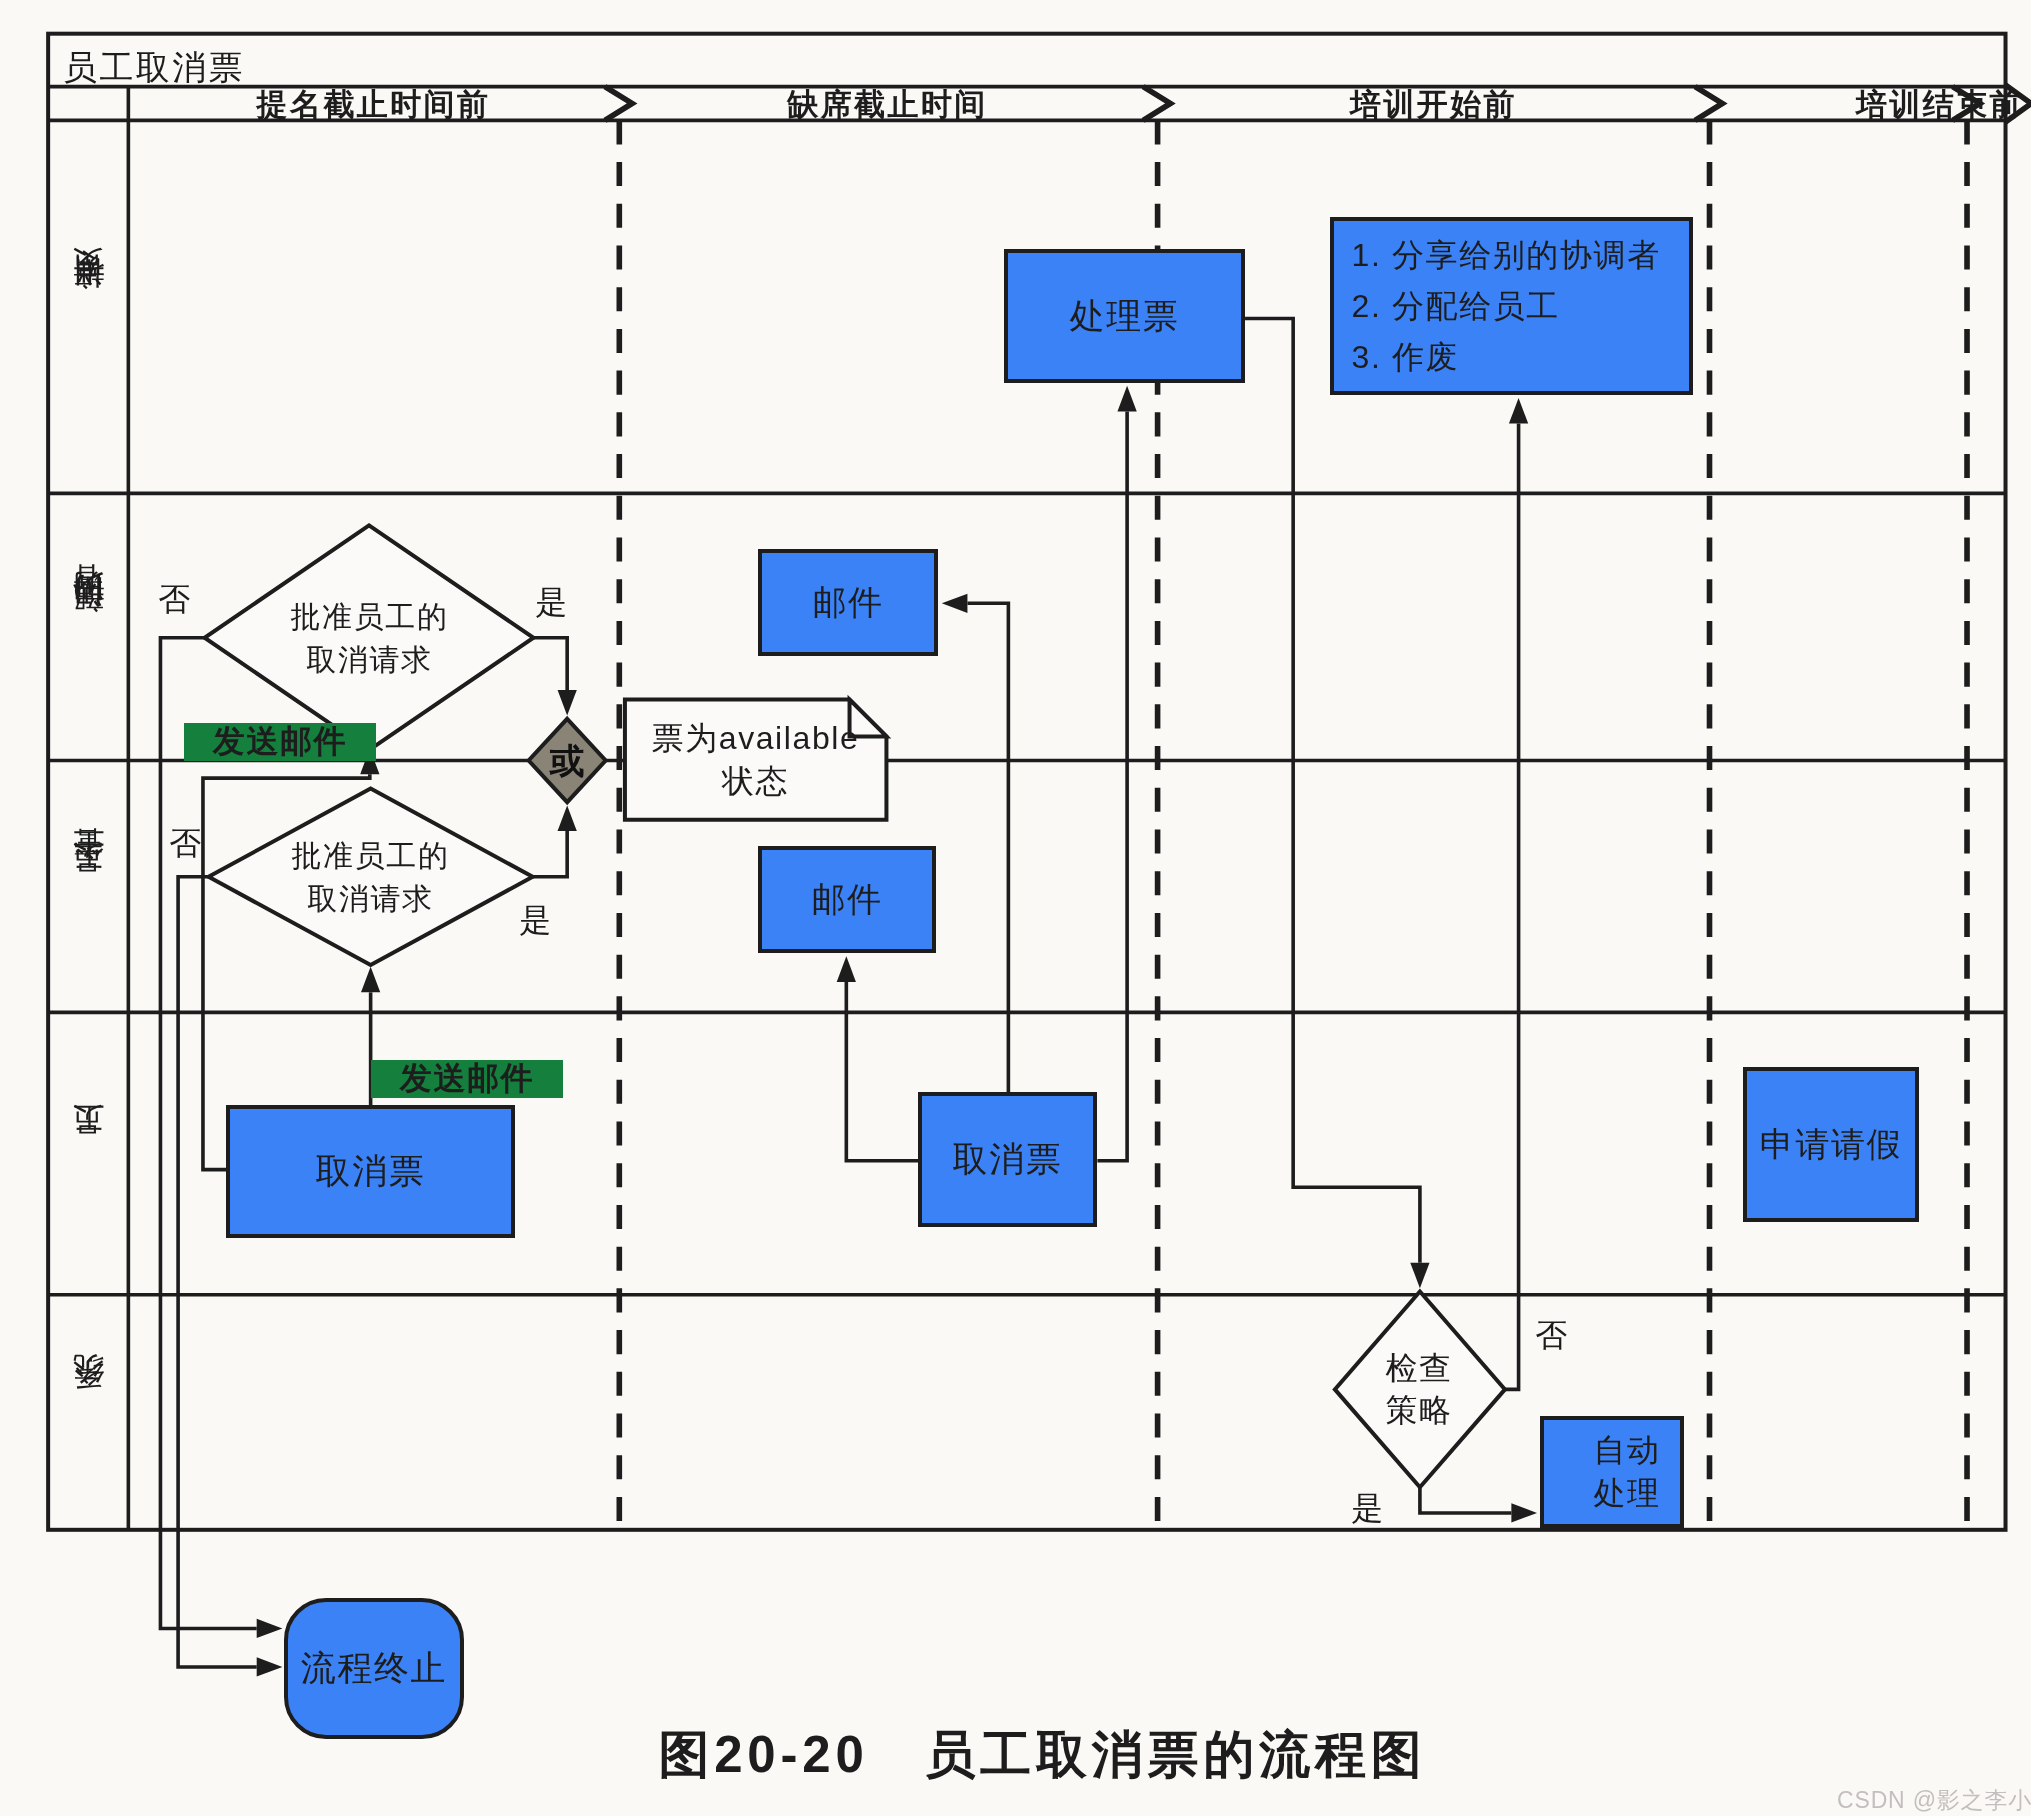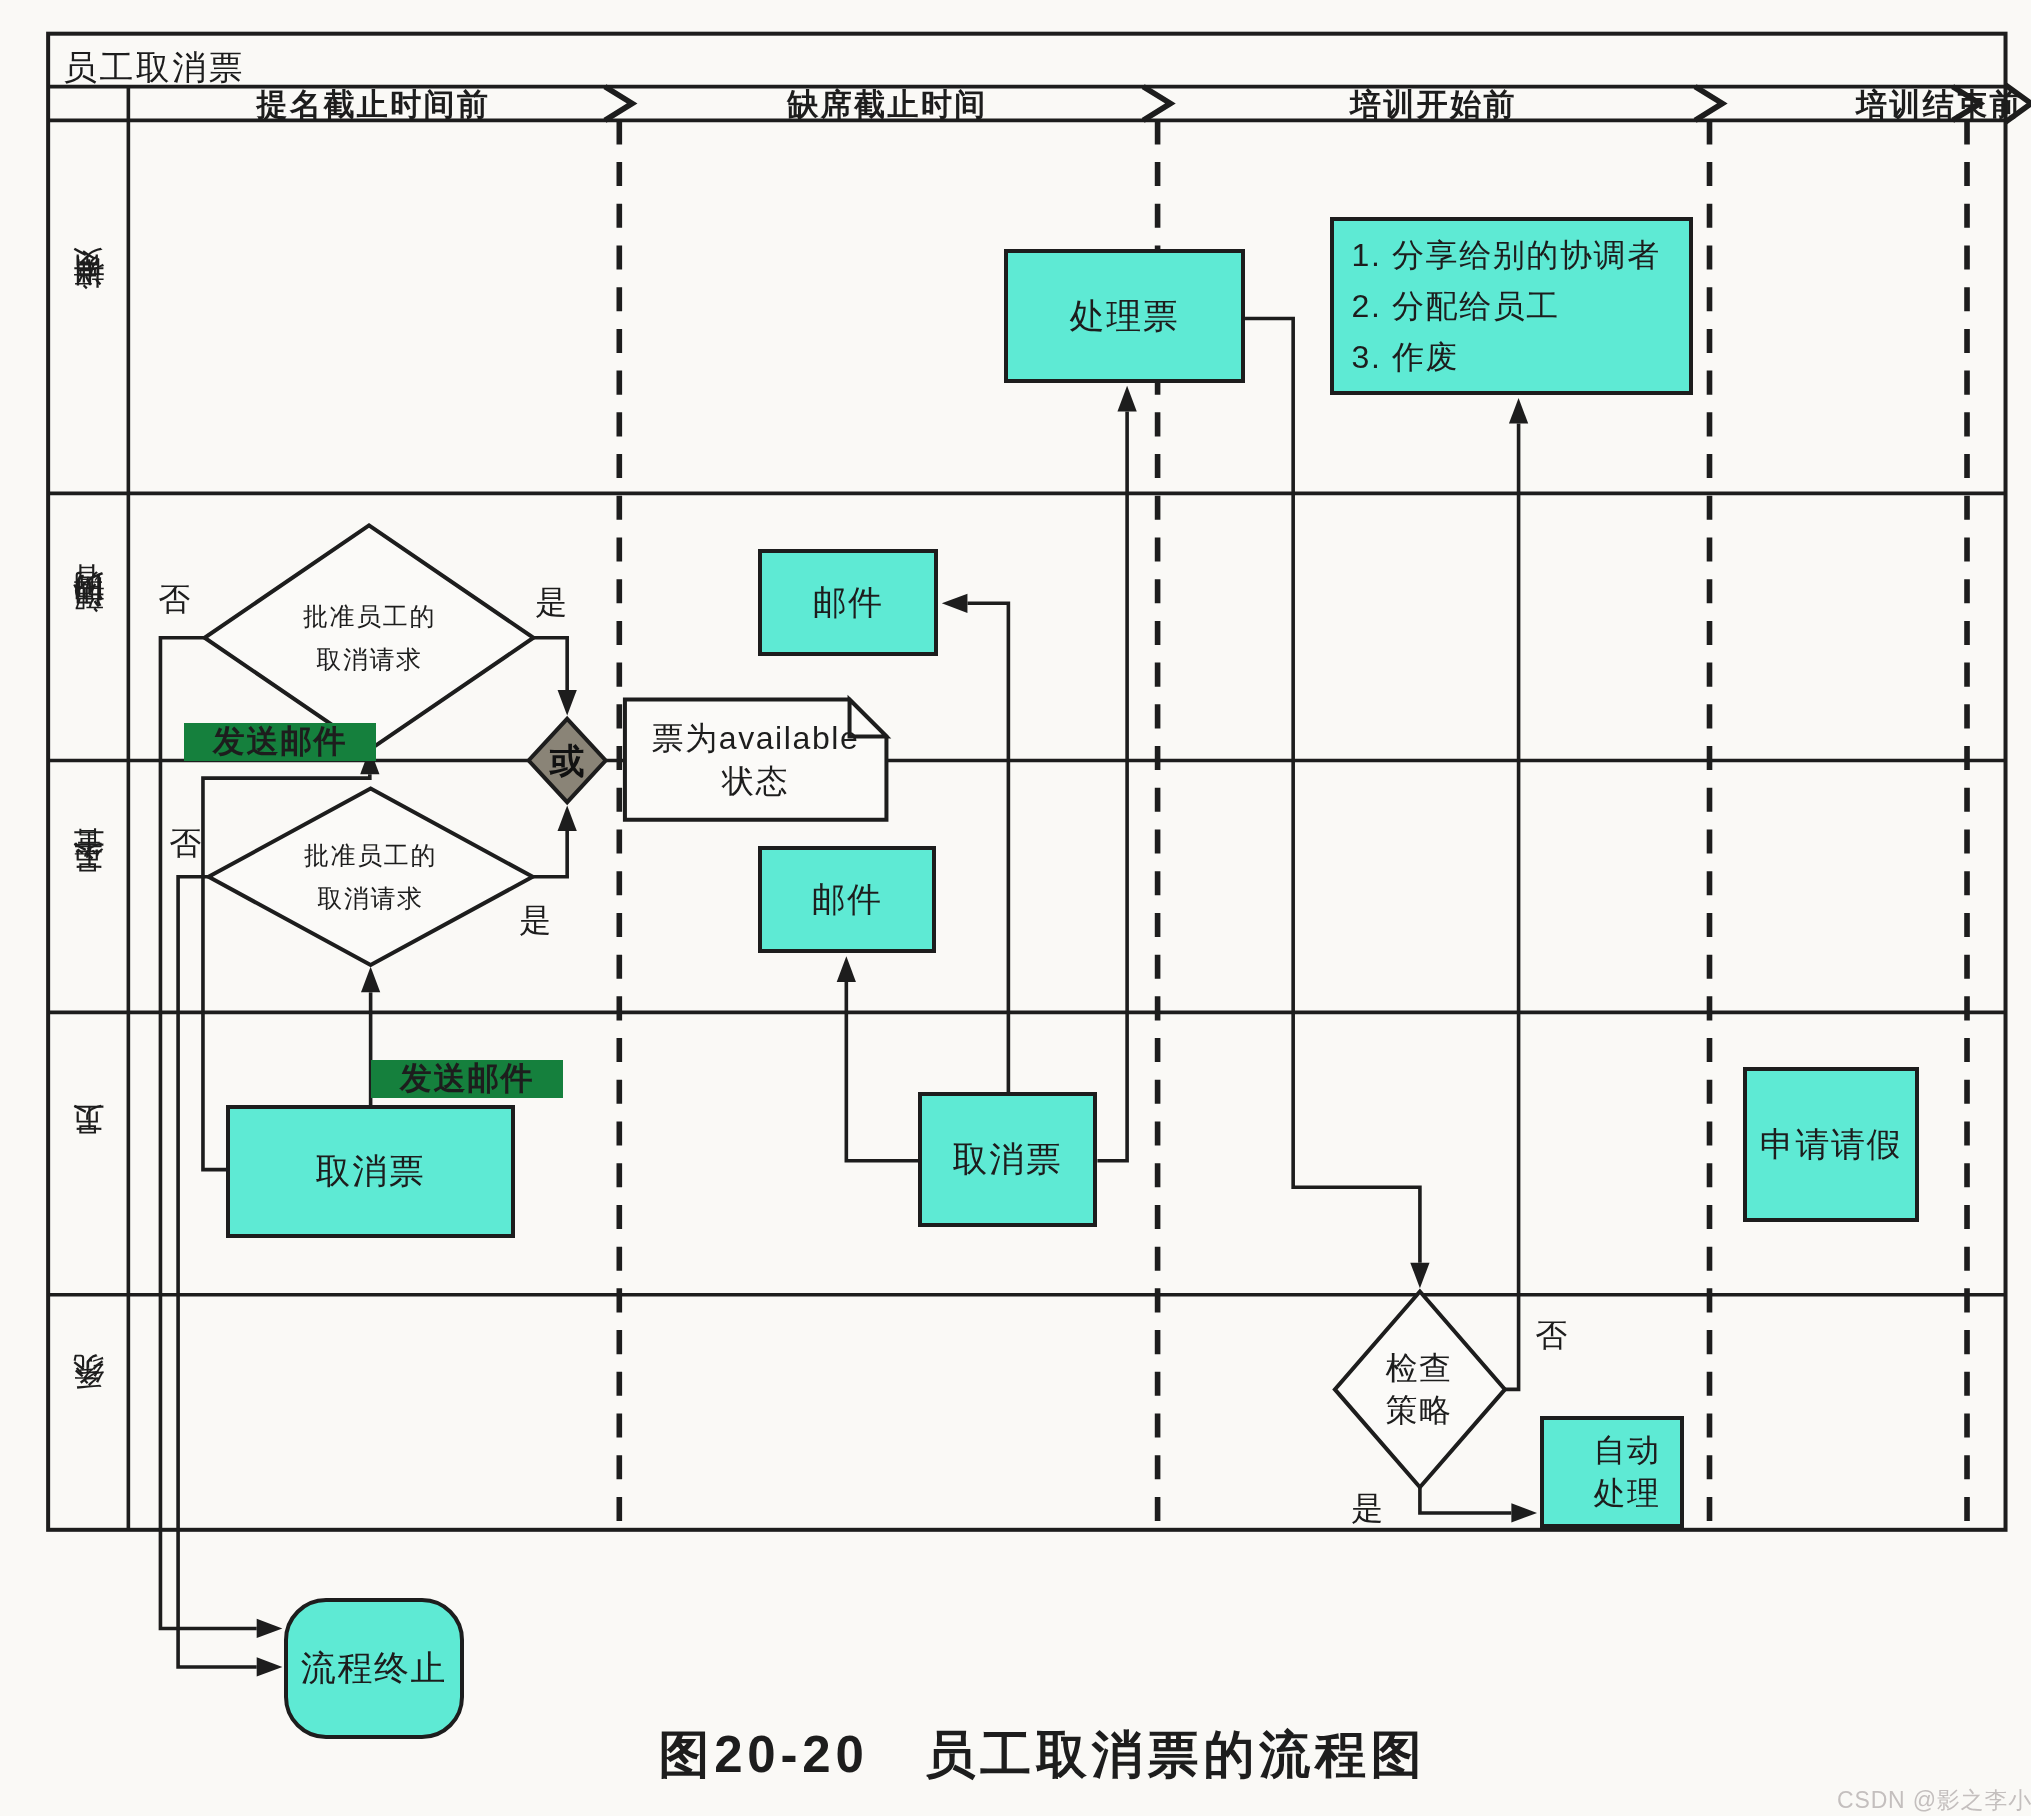--- a/index.html
+++ b/index.html
@@ -1,27 +1,27 @@
 <!DOCTYPE html>
 <html style="font-size:13px"><head>
 <meta charset="utf-8">
 <style>
   html,body{margin:0;padding:0;background:#faf9f6;}
   #canvas{position:relative;width:2032px;height:1817px;background:#faf9f6;
           font-family:"Liberation Sans",sans-serif;color:#1d1d1d;overflow:hidden;}
   #lines{position:absolute;left:0;top:0;width:2032px;height:1817px;}
-  .node{position:absolute;border:4px solid #1d1d1d;background:#5eead4;
+  .node{position:absolute;border:4px solid #1d1d1d;background:#3b82f6;
         display:flex;align-items:center;justify-content:center;
         font-size:35px;letter-spacing:1.6px;box-sizing:border-box;}
   .node.list{flex-direction:column;align-items:flex-start;justify-content:center;
              padding-left:17.6px;font-size:32px;line-height:51px;}
   .node.twoline{flex-direction:column;line-height:43px;font-size:32px;}
   .terminator{border-radius:42px;}
   .dia-text{position:absolute;display:flex;flex-direction:column;align-items:center;
-            justify-content:center;text-align:center;font-size:25px;line-height:43px;letter-spacing:1.6px;}
+            justify-content:center;text-align:center;font-size:30px;line-height:43px;letter-spacing:1.6px;}
   .edge-label{position:absolute;font-size:32px;letter-spacing:1.6px;display:flex;
               align-items:center;justify-content:center;}
   .edge-label.bg{background:#15803d;}
   .or-text{position:absolute;font-size:35px;font-weight:bold;color:#111;
            display:flex;align-items:center;justify-content:center;}
   .title{position:absolute;left:63px;top:45px;font-size:34px;letter-spacing:2.4px;}
   .phase{position:absolute;top:87px;height:34px;line-height:35px;text-align:center;
          font-size:31px;font-weight:600;letter-spacing:2.4px;}
   .lane-label{position:absolute;left:50px;width:77px;display:flex;align-items:center;
               justify-content:center;}

